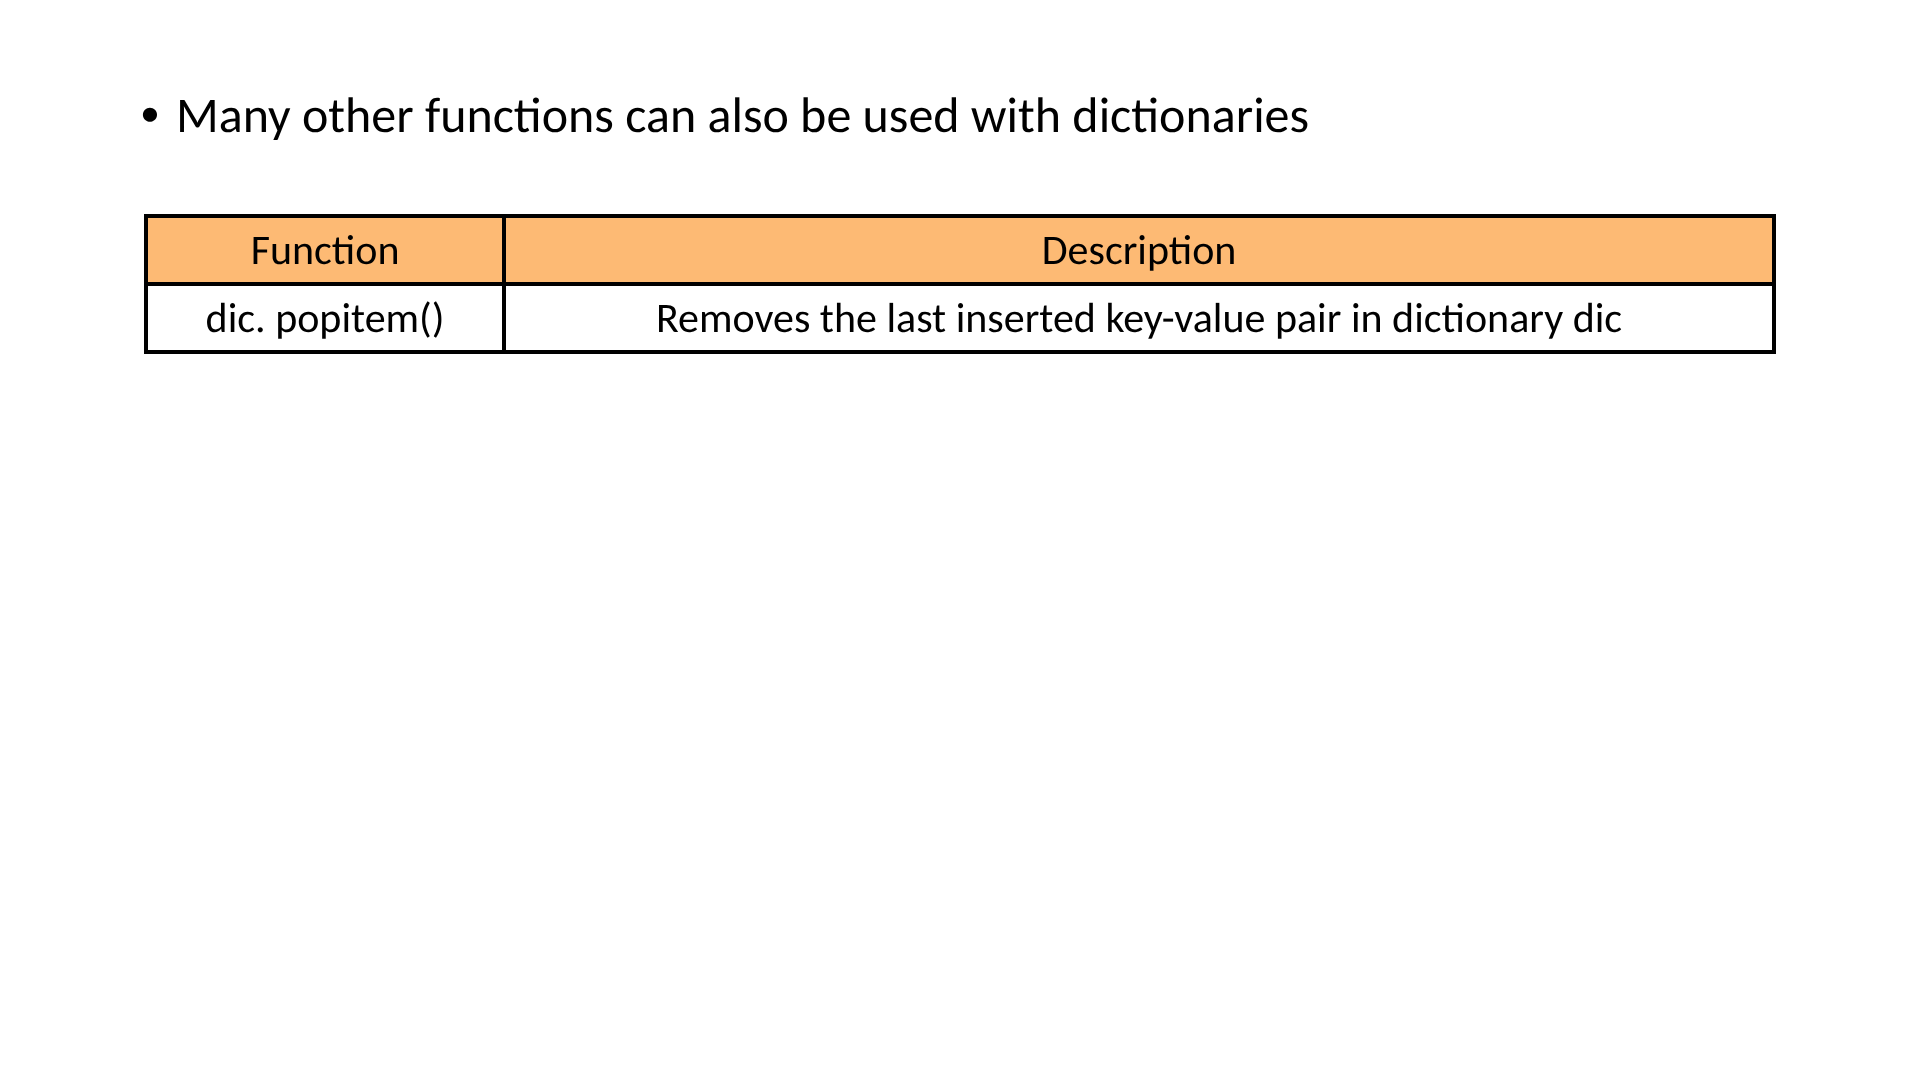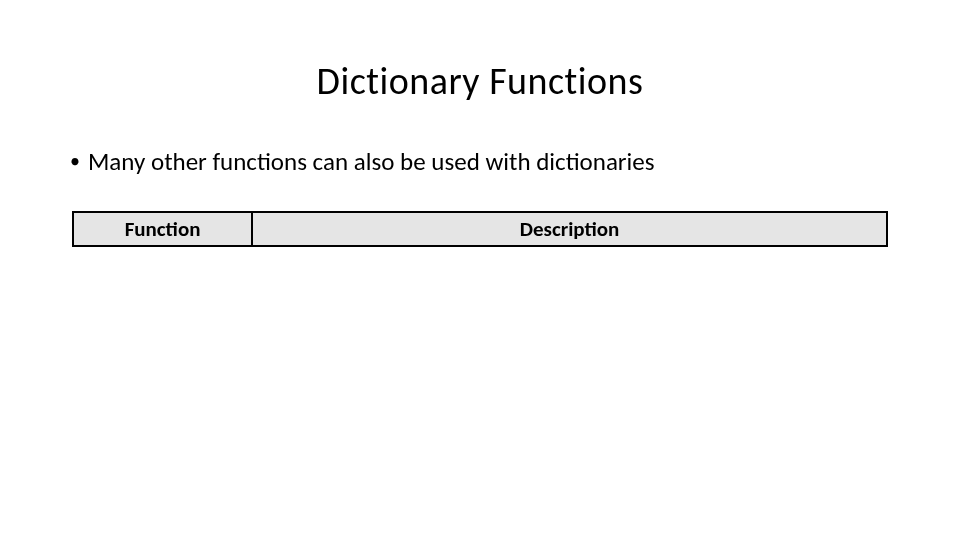--- a/index.html
+++ b/index.html
@@ -59,47 +59,50 @@
     th, td {
       border: 2px solid #000000;
       text-align: center;
       font-size: 21px;
       font-weight: 400;
       padding: 3px 6px;
       vertical-align: middle;
       color: #000000;
     }
     th {
-      background: #e5e5e5;
-      font-weight: 700;
+      background: #fdba74;
+      font-weight: 400;
       text-align: center;
     }
     .col-func {
       width: 22%;
     }
     .col-desc {
       width: 78%;
     }
   </style>
 </head>
 <body>
 
 <div class="slide">
-  <h1 class="title">Dictionary Functions</h1>
 
   <div class="bullet-row">
     <span class="bullet-dot">•</span>
     <span class="bullet-text">Many other functions can also be used with dictionaries</span>
   </div>
 
   <div class="table-wrap">
     <table>
       <thead>
         <tr>
           <th class="col-func">Function</th>
           <th class="col-desc">Description</th>
         </tr>
       </thead>
       <tbody>
+        <tr>
+          <td>dic. popitem()</td>
+          <td>Removes the last inserted key-value pair in dictionary dic</td>
+        </tr>
       </tbody>
     </table>
   </div>
 </div>
 
 </body></html>

